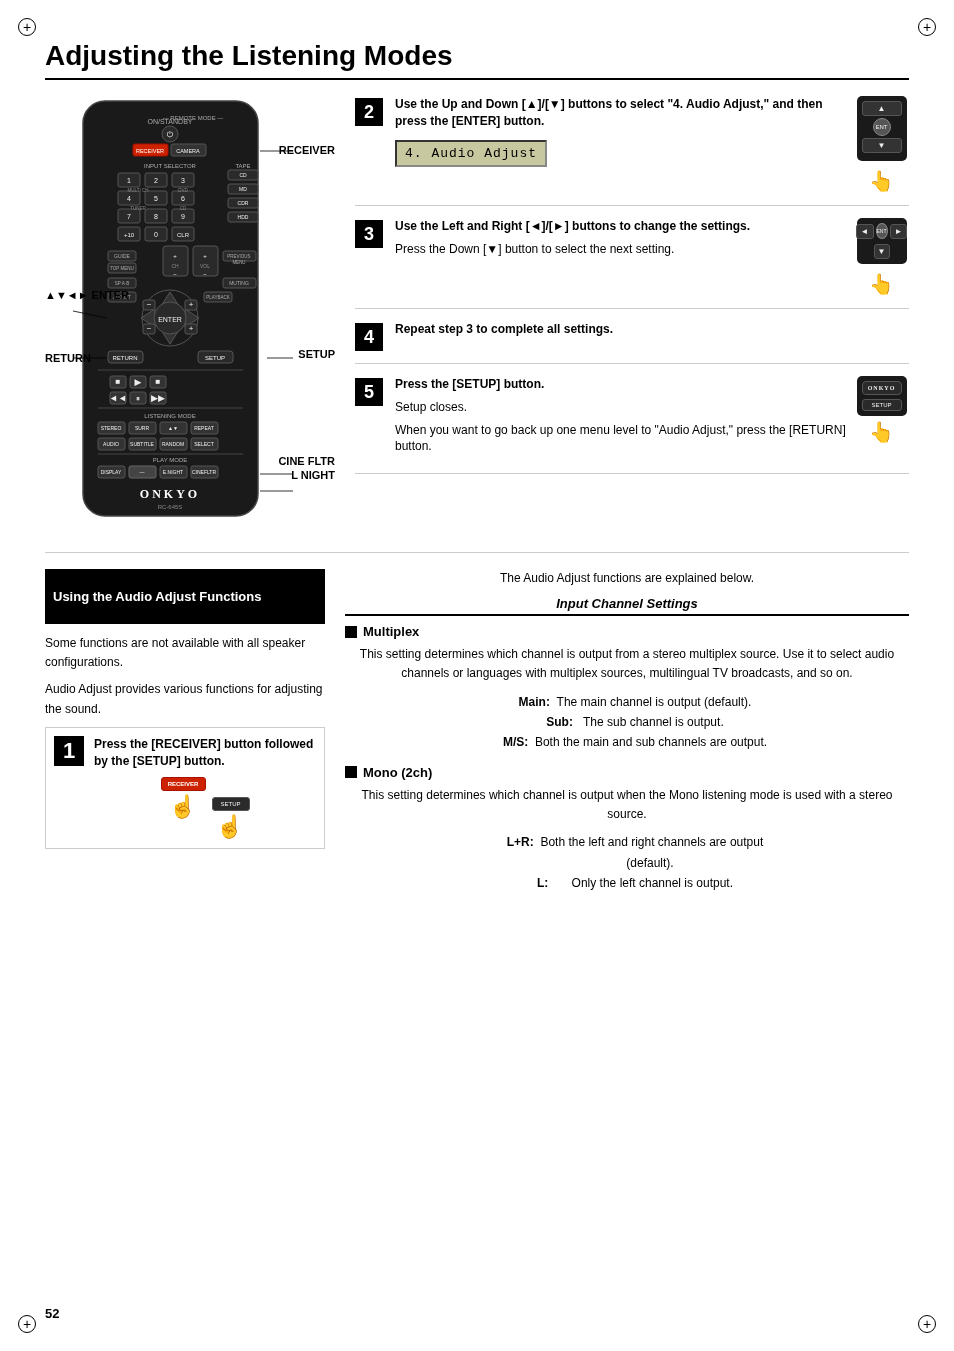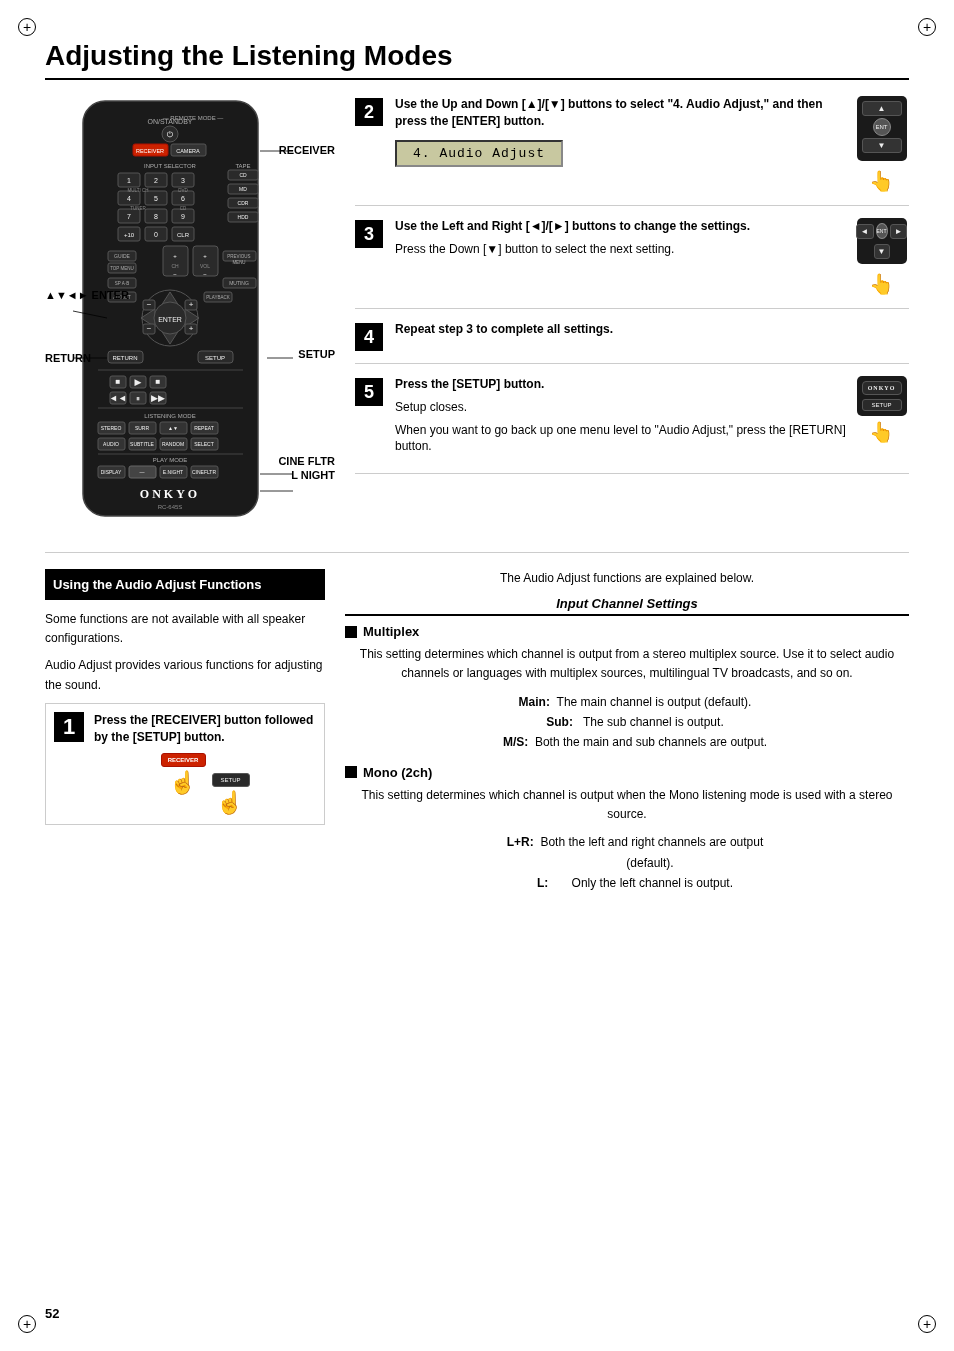--- a/index.html
+++ b/index.html
@@ -101,32 +101,32 @@
       line-height: 1.4;
       margin-bottom: 6px;
     }
 
     
     .lcd-display {
       background: #c8c8a0;
       border: 2px inset #888;
       font-family: 'Courier New', monospace;
       font-size: 13px;
-      padding: 4px 16px;
+      padding: 4px 8px;
       letter-spacing: 1px;
       display: inline-block;
       margin-top: 4px;
     }
 
     .section-heading {
       background: #000;
       color: #fff;
       font-size: 13px;
       font-weight: bold;
-      padding: 8px 8px;
+      padding: 20px 8px;
       margin-bottom: 10px;
     }
 
     .two-col {
       display: flex;
       gap: 20px;
       margin-top: 16px;
     }
 
     .col-left {

